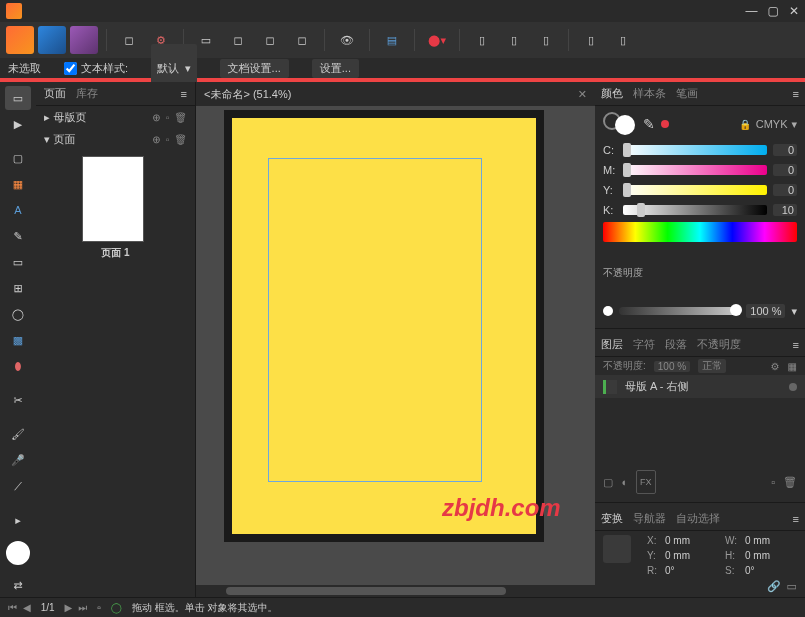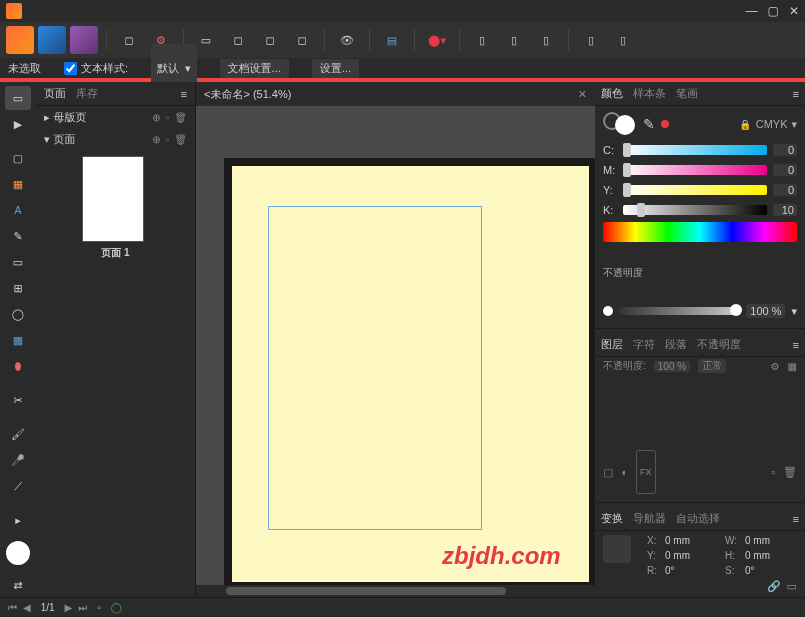--- a/index.html
+++ b/index.html
@@ -32,21 +32,21 @@
 .panel-head { height: 24px; display: flex; align-items: center; padding: 0 8px; gap: 10px; border-bottom: 1px solid #1a1a1a; font-size: 11px; }
 .panel-head .ham { margin-left: auto; }
 .panel-row { height: 22px; display: flex; align-items: center; padding: 0 8px; gap: 4px; font-size: 11px; }
 .panel-icons { margin-left: auto; display: flex; gap: 5px; color: #888; font-size: 10px; }
 .thumb { width: 62px; height: 86px; background: #fff; margin: 6px 0 0 46px; border: 1px solid #555; }
 .thumblabel { text-align: center; margin-top: 4px; font-size: 10px; font-weight: bold; }
 .canvas-area { flex: 1; background: #4a4a4a; position: relative; display: flex; flex-direction: column; }
 .tabbar { height: 24px; background: #2a2a2a; display: flex; align-items: center; padding: 0 8px; font-size: 11px; }
 .tabbar .close { margin-left: auto; color: #888; }
 .cv-wrap { flex: 1; position: relative; overflow: hidden; }
-.page { position: absolute; left: 36px; top: 12px; width: 357px; height: 416px; background: #fef9c3; box-shadow: 0 0 0 8px #1a1a1a; margin-top: 48px; }
+.page { position: absolute; left: 36px; top: 12px; width: 304px; height: 416px; background: #fde047; box-shadow: 0 0 0 8px #1a1a1a; }
 .margin { position: absolute; left: 36px; top: 40px; width: 214px; height: 324px; border: 1px solid #6fa8dc; }
 .watermark { position: absolute; left: 210px; top: 376px; font-size: 24px; font-weight: bold; color: #e63946; font-style: italic; }
 .hscroll { height: 12px; background: #2a2a2a; position: relative; }
 .hscroll .thumb-bar { position: absolute; left: 30px; top: 2px; width: 280px; height: 8px; background: #555; border-radius: 4px; }
 .panel-r { width: 210px; background: #2a2a2a; display: flex; flex-direction: column; font-size: 11px; }
 .pr-tabs { height: 24px; display: flex; align-items: center; padding: 0 6px; gap: 10px; border-bottom: 1px solid #1a1a1a; }
 .pr-tabs .ham { margin-left: auto; }
 .color-sec { padding: 6px 8px; }
 .color-top { display: flex; align-items: center; gap: 6px; margin-bottom: 6px; }
 .circ-stack { position: relative; width: 34px; height: 24px; }
@@ -73,21 +73,21 @@
 .opacity-row .pct { background: #3a3a3a; padding: 1px 4px; border-radius: 2px; }
 .sec-sep { height: 1px; background: #1a1a1a; margin: 4px 0; }
 .layers { padding: 0 0 4px 0; }
 .layer-ctrl { display: flex; align-items: center; gap: 8px; padding: 2px 8px; color: #888; font-size: 10px; }
 .layer-ctrl .dd { background: #3a3a3a; padding: 0 4px; border-radius: 2px; }
 .layer-row { display: flex; align-items: center; padding: 4px 8px; gap: 8px; background: #333; }
 .layer-row .sw { width: 14px; height: 14px; border-left: 3px solid #4caf50; background: #3a3a3a; }
 .layer-row .dot { width: 8px; height: 8px; border-radius: 50%; background: #666; margin-left: auto; }
 .fx-row { display: flex; align-items: center; gap: 8px; padding: 4px 8px; color: #888; }
 .fx-row .gap { flex: 1; }
-.fx-row .chip { border: 1px solid #555; padding: 16px 3px; border-radius: 2px; font-size: 9px; }
+.fx-row .chip { border: 1px solid #555; padding: 6px 3px; border-radius: 2px; font-size: 9px; }
 .transform { padding: 4px 8px; }
 .tf-grid { display: grid; grid-template-columns: auto 1fr auto 1fr; gap: 4px 8px; font-size: 10px; color: #999; align-items: center; }
 .tf-grid .v { color: #ccc; }
 .tf-anchor { float: left; width: 28px; height: 28px; background: #3a3a3a; margin-right: 8px; border-radius: 3px; }
 .statusbar { height: 20px; background: #2a2a2a; display: flex; align-items: center; padding: 0 8px; gap: 10px; font-size: 10px; border-top: 1px solid #1a1a1a; }
 .statusbar .nav { display: flex; gap: 6px; color: #888; }
 </style>
 </head>
 <body>
 
@@ -287,20 +287,25 @@
       <span class="ham">≡</span>
     </div>
     <div class="layers">
       <div class="layer-ctrl">
         <span>不透明度:</span>
         <span class="dd">100 %</span>
         <span class="dd">正常</span>
         <span style="margin-left:auto">⚙</span>
         <span>▦</span>
       </div>
+      <div class="layer-row">
+        <div class="sw"></div>
+        <span>母版 A - 右侧</span>
+        <div class="dot"></div>
+      </div>
     </div>
 
     <div style="flex:1"></div>
 
     <div class="fx-row">
       <span>▢</span>
       <span>◐</span>
       <span class="chip">FX</span>
       <span class="gap"></span>
       <span>▫</span>
@@ -346,13 +351,14 @@
     <span>⏮</span>
     <span>◀</span>
   </div>
   <span>1/1</span>
   <div class="nav">
     <span>▶</span>
     <span>⏭</span>
   </div>
   <span>▫</span>
   <span style="color:#4caf50">◯</span>
+  <span>拖动 框选。单击 对象将其选中。</span>
 </div>
 
 </body></html>

